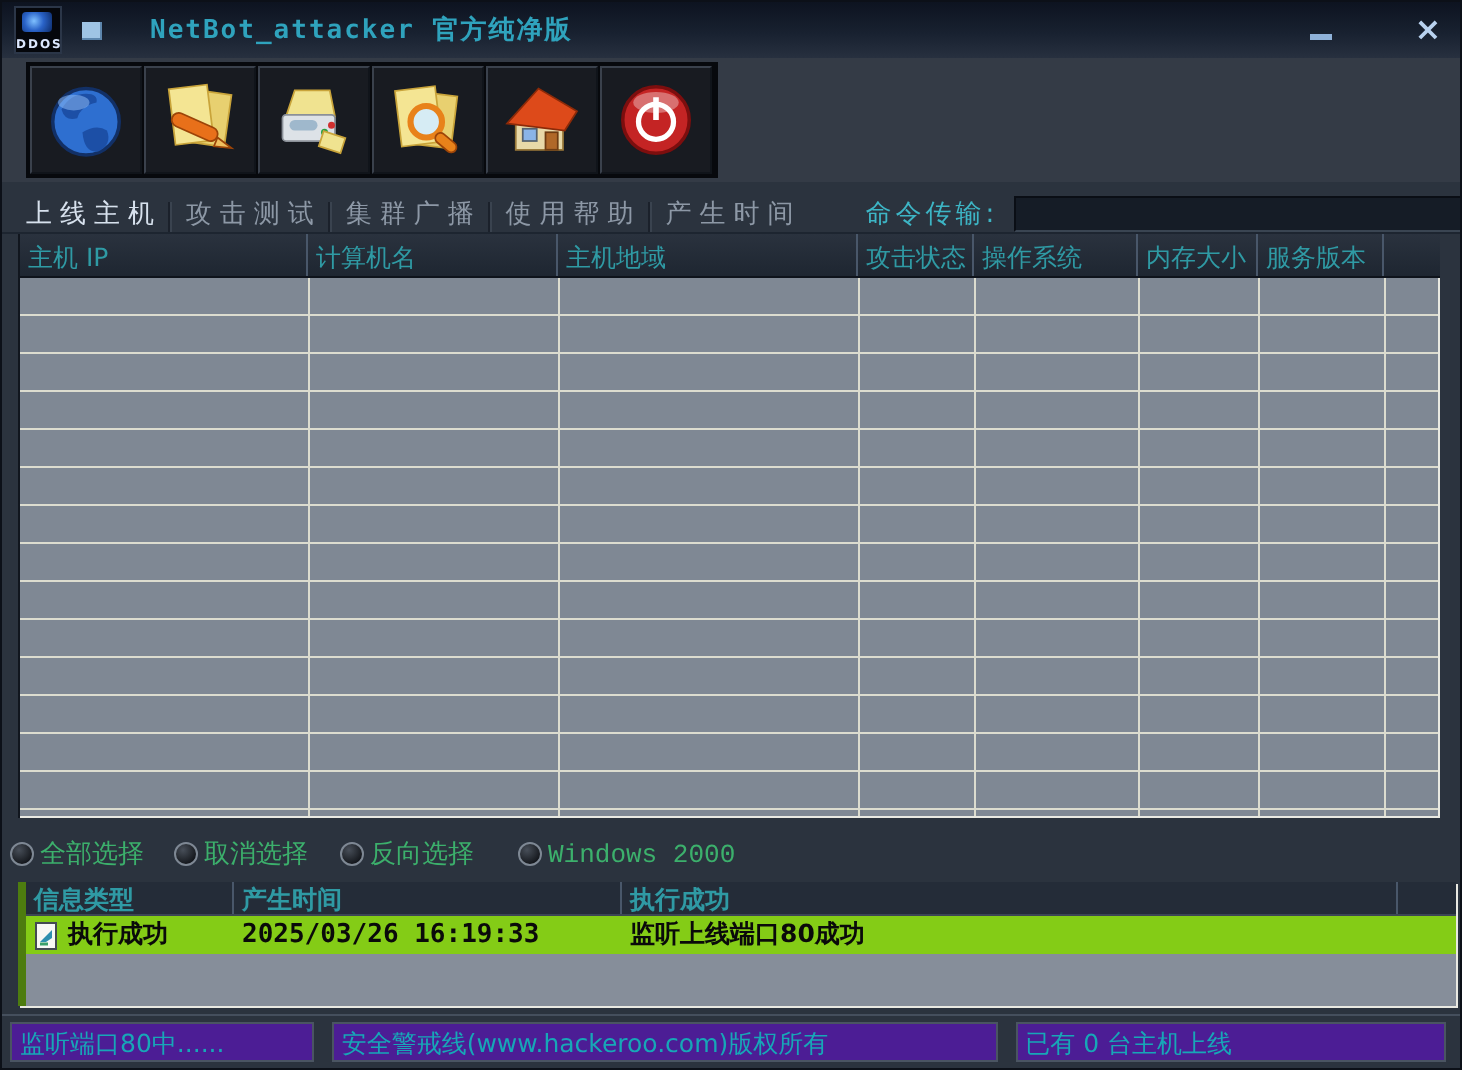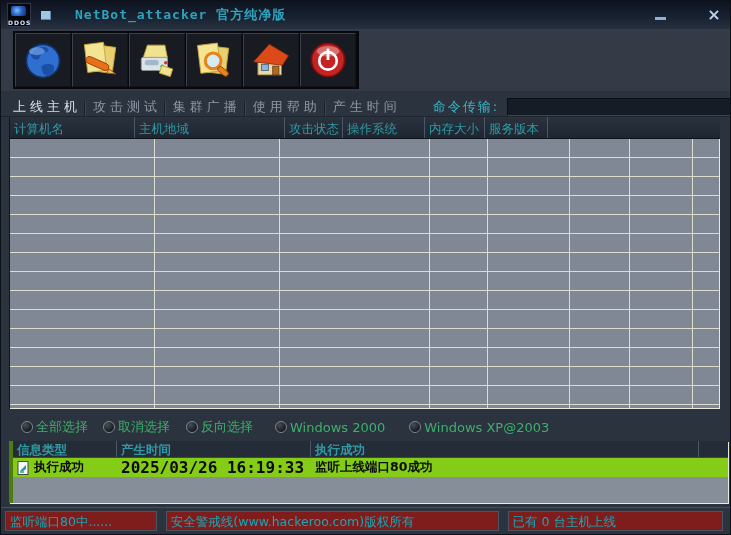--- a/index.html
+++ b/index.html
@@ -56,43 +56,43 @@
     background:linear-gradient(180deg,#2a323e 0%,#1e2631 100%);
     border-bottom:1px solid #0e131b;box-sizing:border-box;}
   .ht-hcell{box-sizing:border-box;border-right:1px solid #49576a;color:#2f9aa4;
     font-size:12.5px;padding:4px 0 0 4px;white-space:nowrap;overflow:hidden;cursor:pointer;}
   .ht-body{position:relative;height:269px;background-color:#7f8894;
     background-image:repeating-linear-gradient(180deg,transparent 0 18px,#dcdccf 18px 19px);
     border-right:1px solid #e9e9e2;border-bottom:1px solid #e9e9e2;}
   .vline{position:absolute;top:0;bottom:0;width:1px;background:#dcdccf;}
   
   .radio-row{position:absolute;left:0;top:413px;width:731px;height:26px;
-    display:flex;align-items:center;padding-left:20px;box-sizing:border-box;}
+    display:flex;align-items:center;padding-left:4px;box-sizing:border-box;font-family:Liberation Mono, monospace;}
   .radio-group{display:flex;align-items:center;cursor:pointer;}
   .radio-circle{width:12px;height:12px;border-radius:50%;
     background:radial-gradient(circle at 35% 30%,#474e58 0%,#14171c 75%);
     border:1px solid #7e8894;box-sizing:border-box;flex:0 0 auto;}
   .radio-label{margin-left:3px;color:#3cb06c;font-size:13px;white-space:nowrap;}
   
   .log-table{position:absolute;left:8px;top:440px;width:715px;
     box-shadow:1px 1px 0 #e9e9e2;border-left:4px solid #4d7c0f;font-weight:bold;}
   .lt-header{display:flex;height:17px;background:#242c38;box-sizing:border-box;
     border-bottom:1px solid #3c4654;}
   .lt-hcell{box-sizing:border-box;border-right:1px solid #49576a;color:#2f9aa4;
     font-size:12.5px;padding:1px 0 0 4px;white-space:nowrap;overflow:hidden;cursor:pointer;}
   .lt-body{height:45px;background:#868e9a;}
   .lt-row{display:flex;height:19px;background:#84cc16;align-items:center;cursor:default;}
   .lt-cell{box-sizing:border-box;color:#0a0a0a;font-size:12.5px;white-space:nowrap;
     overflow:hidden;padding-left:4px;display:flex;align-items:center;}
-  .lt-time{font-family:"DejaVu Sans Mono",monospace;font-size:16px;}
+  .lt-time{font-family:"DejaVu Sans Mono",monospace;font-size:13px;}
   .doc-icon{width:13px;height:14px;margin-right:4px;flex:0 0 auto;}
   
   .statusbar{position:absolute;left:0;top:506px;width:731px;height:28px;
     border-top:1px solid #454f5d;display:flex;padding:3px 0 0 4px;box-sizing:border-box;}
-  .status-panel{background:#7f1d1d;border:1px solid #4a5462;height:20px;
+  .status-panel{background:#4c1d95;border:1px solid #4a5462;height:20px;
     box-sizing:border-box;color:#17a7b7;font-size:12.5px;padding:2px 4px 4px 4px;
     margin-right:9px;white-space:nowrap;overflow:hidden;}
   .sp1{width:155px;} .sp2{width:340px;} .sp3{width:220px;}
 </style>
 </head>
 <body>
 
 <div id="window">
 
   <div class="titlebar">
@@ -179,20 +179,21 @@
     <span class="menu-sep"></span>
     <span class="menu-item">使用帮助</span>
     <span class="menu-sep"></span>
     <span class="menu-item">产生时间</span>
     <span class="cmd-label">命令传输:</span>
     <input class="cmd-input" type="text" value="" style="">
   </div>
 
   <div class="host-table">
     <div class="ht-header">
+      <div class="ht-hcell" style="width:144px">主机 IP</div>
       <div class="ht-hcell" style="width:125px">计算机名</div>
       <div class="ht-hcell" style="width:150px">主机地域</div>
       <div class="ht-hcell" style="width:58px">攻击状态</div>
       <div class="ht-hcell" style="width:82px">操作系统</div>
       <div class="ht-hcell" style="width:60px">内存大小</div>
       <div class="ht-hcell" style="width:63px">服务版本</div>
       <div class="ht-hcell" style="flex:1;border-right:none"></div>
     </div>
     <div class="ht-body">
       <div class="vline" style="left:144px"></div>
@@ -214,24 +215,20 @@
       <span class="radio-circle"></span>
       <span class="radio-label">取消选择</span>
     </div>
     <div class="radio-group" style="margin-right:22px">
       <span class="radio-circle"></span>
       <span class="radio-label">反向选择</span>
     </div>
     <div class="radio-group" style="margin-right:24px">
       <span class="radio-circle"></span>
       <span class="radio-label">Windows 2000</span>
-    </div>
-    <div class="radio-group">
-      <span class="radio-circle"></span>
-      <span class="radio-label">Windows XP@2003</span>
     </div>
   </div>
 
   <div class="log-table">
     <div class="lt-header">
       <div class="lt-hcell" style="width:104px">信息类型</div>
       <div class="lt-hcell" style="width:194px">产生时间</div>
       <div class="lt-hcell" style="width:388px">执行成功</div>
       <div class="lt-hcell" style="flex:1;border-right:none"></div>
     </div>

